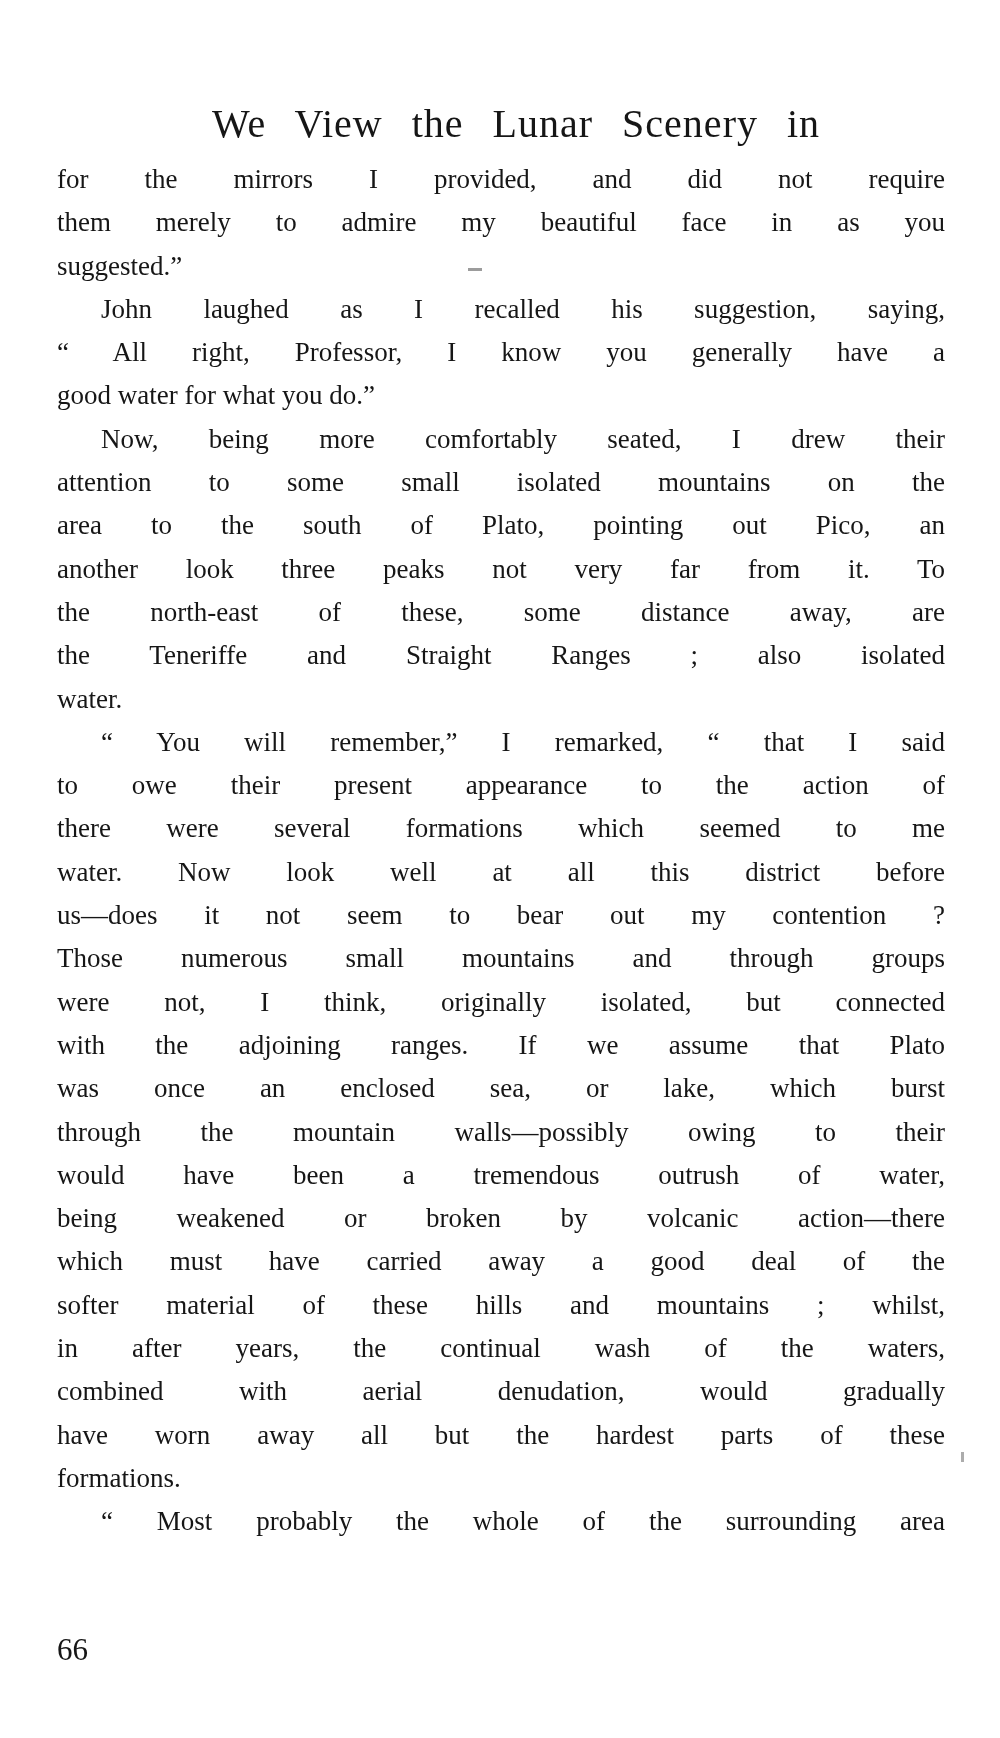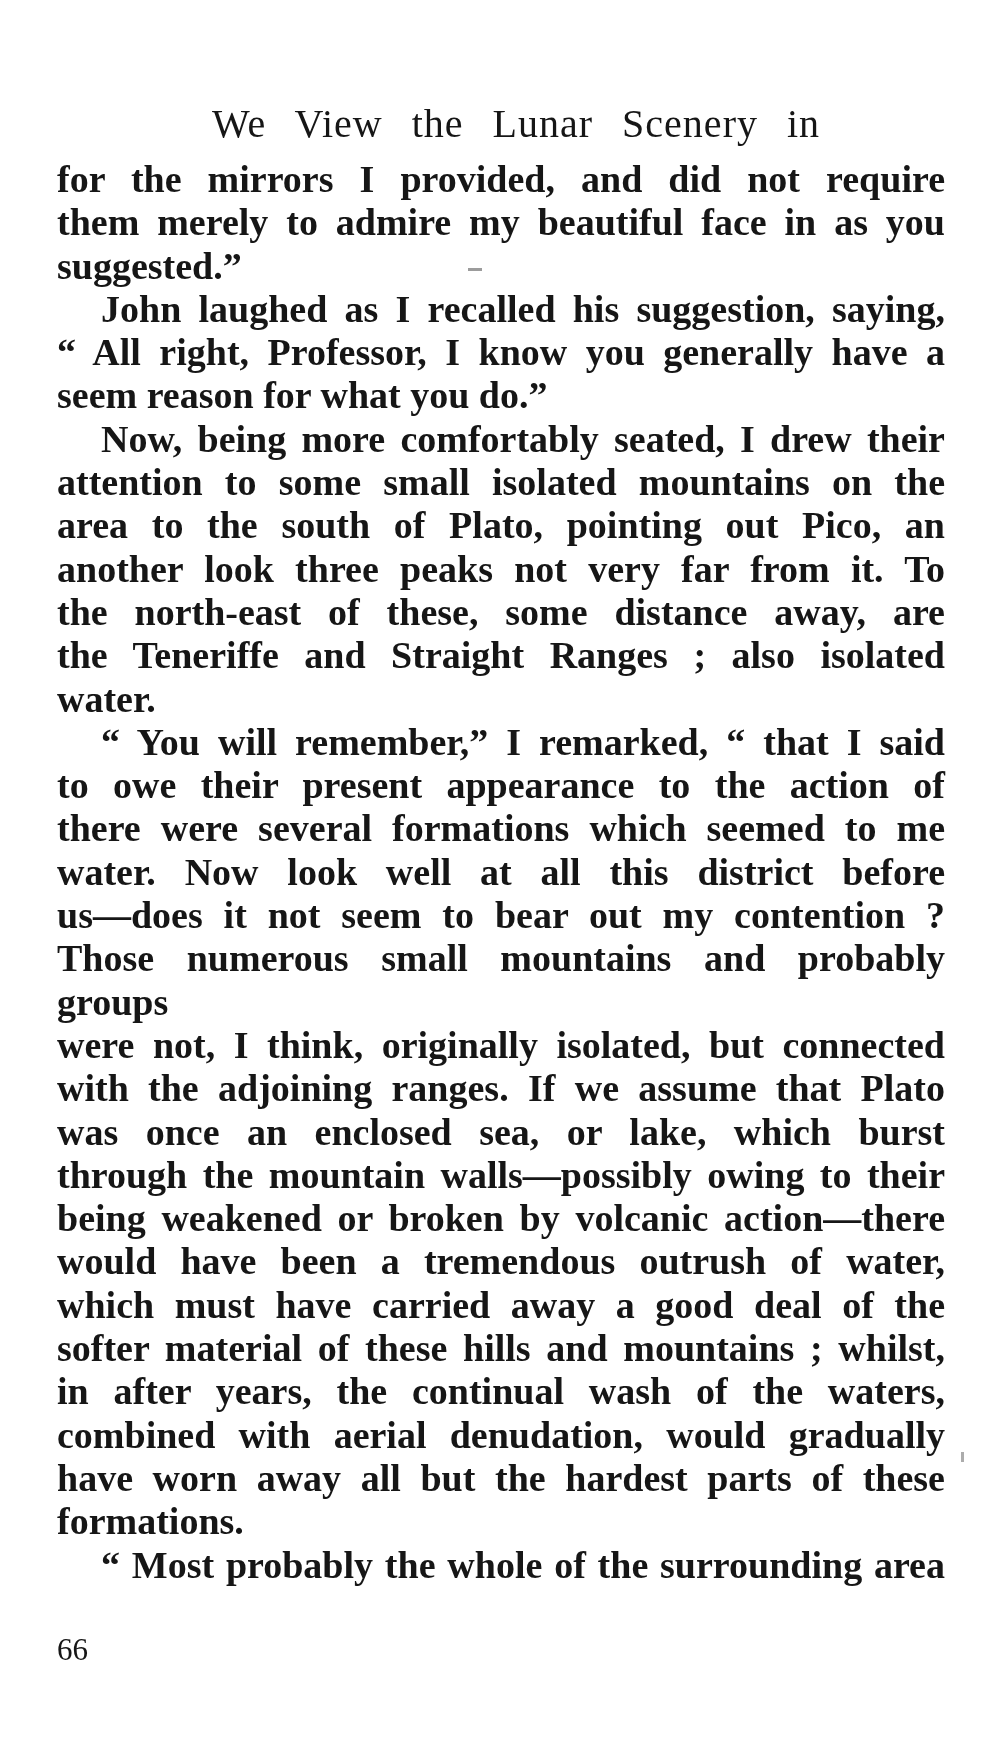--- a/index.html
+++ b/index.html
@@ -29,27 +29,26 @@
     word-spacing: 0.45em;
     white-space: nowrap;
   }
   .text-block {
     position: absolute;
     top: 158px;
     left: 57px;
     width: 888px;
   }
   .line {
-    font-size: 38px;
+    font-size: 27px;
     line-height: 43.3px;
     text-align: justify;
     text-align-last: justify;
     -moz-text-align-last: justify;
     white-space: normal;
-    font-weight: bold;
   }
   .line.end {
     text-align-last: left;
     -moz-text-align-last: left;
   }
   .line.indent {
     text-indent: 44px;
   }
   .page-number {
     position: absolute;
@@ -81,40 +80,40 @@
 <body>
 
 <div class="page" style="--ink: #161616; --paper: #ffffff;">
   <h1 class="title">We View the Lunar Scenery in</h1>
   <div class="text-block" id="body-lines">
       <div class="line">for the mirrors I provided, and did not require</div>
       <div class="line">them merely to admire my beautiful face in as you</div>
       <div class="line end">suggested.”</div>
       <div class="line indent">John laughed as I recalled his suggestion, saying,</div>
       <div class="line">“ All right, Professor, I know you generally have a</div>
-      <div class="line end">seem reason for what you do.”</div>
+      <div class="line end">good water for what you do.”</div>
       <div class="line indent">Now, being more comfortably seated, I drew their</div>
       <div class="line">attention to some small isolated mountains on the</div>
       <div class="line">area to the south of Plato, pointing out Pico, an</div>
       <div class="line">another look three peaks not very far from it. To</div>
       <div class="line">the north-east of these, some distance away, are</div>
       <div class="line">the Teneriffe and Straight Ranges ; also isolated</div>
       <div class="line end">water.</div>
       <div class="line indent">“ You will remember,” I remarked, “ that I said</div>
       <div class="line">to owe their present appearance to the action of</div>
       <div class="line">there were several formations which seemed to me</div>
       <div class="line">water. Now look well at all this district before</div>
       <div class="line">us—does it not seem to bear out my contention ?</div>
-      <div class="line">Those numerous small mountains and probably groups</div>
+      <div class="line">Those numerous small mountains and through groups</div>
       <div class="line">were not, I think, originally isolated, but connected</div>
       <div class="line">with the adjoining ranges. If we assume that Plato</div>
       <div class="line">was once an enclosed sea, or lake, which burst</div>
       <div class="line">through the mountain walls—possibly owing to their</div>
+      <div class="line">would have been a tremendous outrush of water,</div>
       <div class="line">being weakened or broken by volcanic action—there</div>
-      <div class="line">would have been a tremendous outrush of water,</div>
       <div class="line">which must have carried away a good deal of the</div>
       <div class="line">softer material of these hills and mountains ; whilst,</div>
       <div class="line">in after years, the continual wash of the waters,</div>
       <div class="line">combined with aerial denudation, would gradually</div>
       <div class="line">have worn away all but the hardest parts of these</div>
       <div class="line end">formations.</div>
       <div class="line indent">“ Most probably the whole of the surrounding area</div>
     </div>
   <div class="artifact-dash"></div>
   <div class="artifact-tick"></div>

